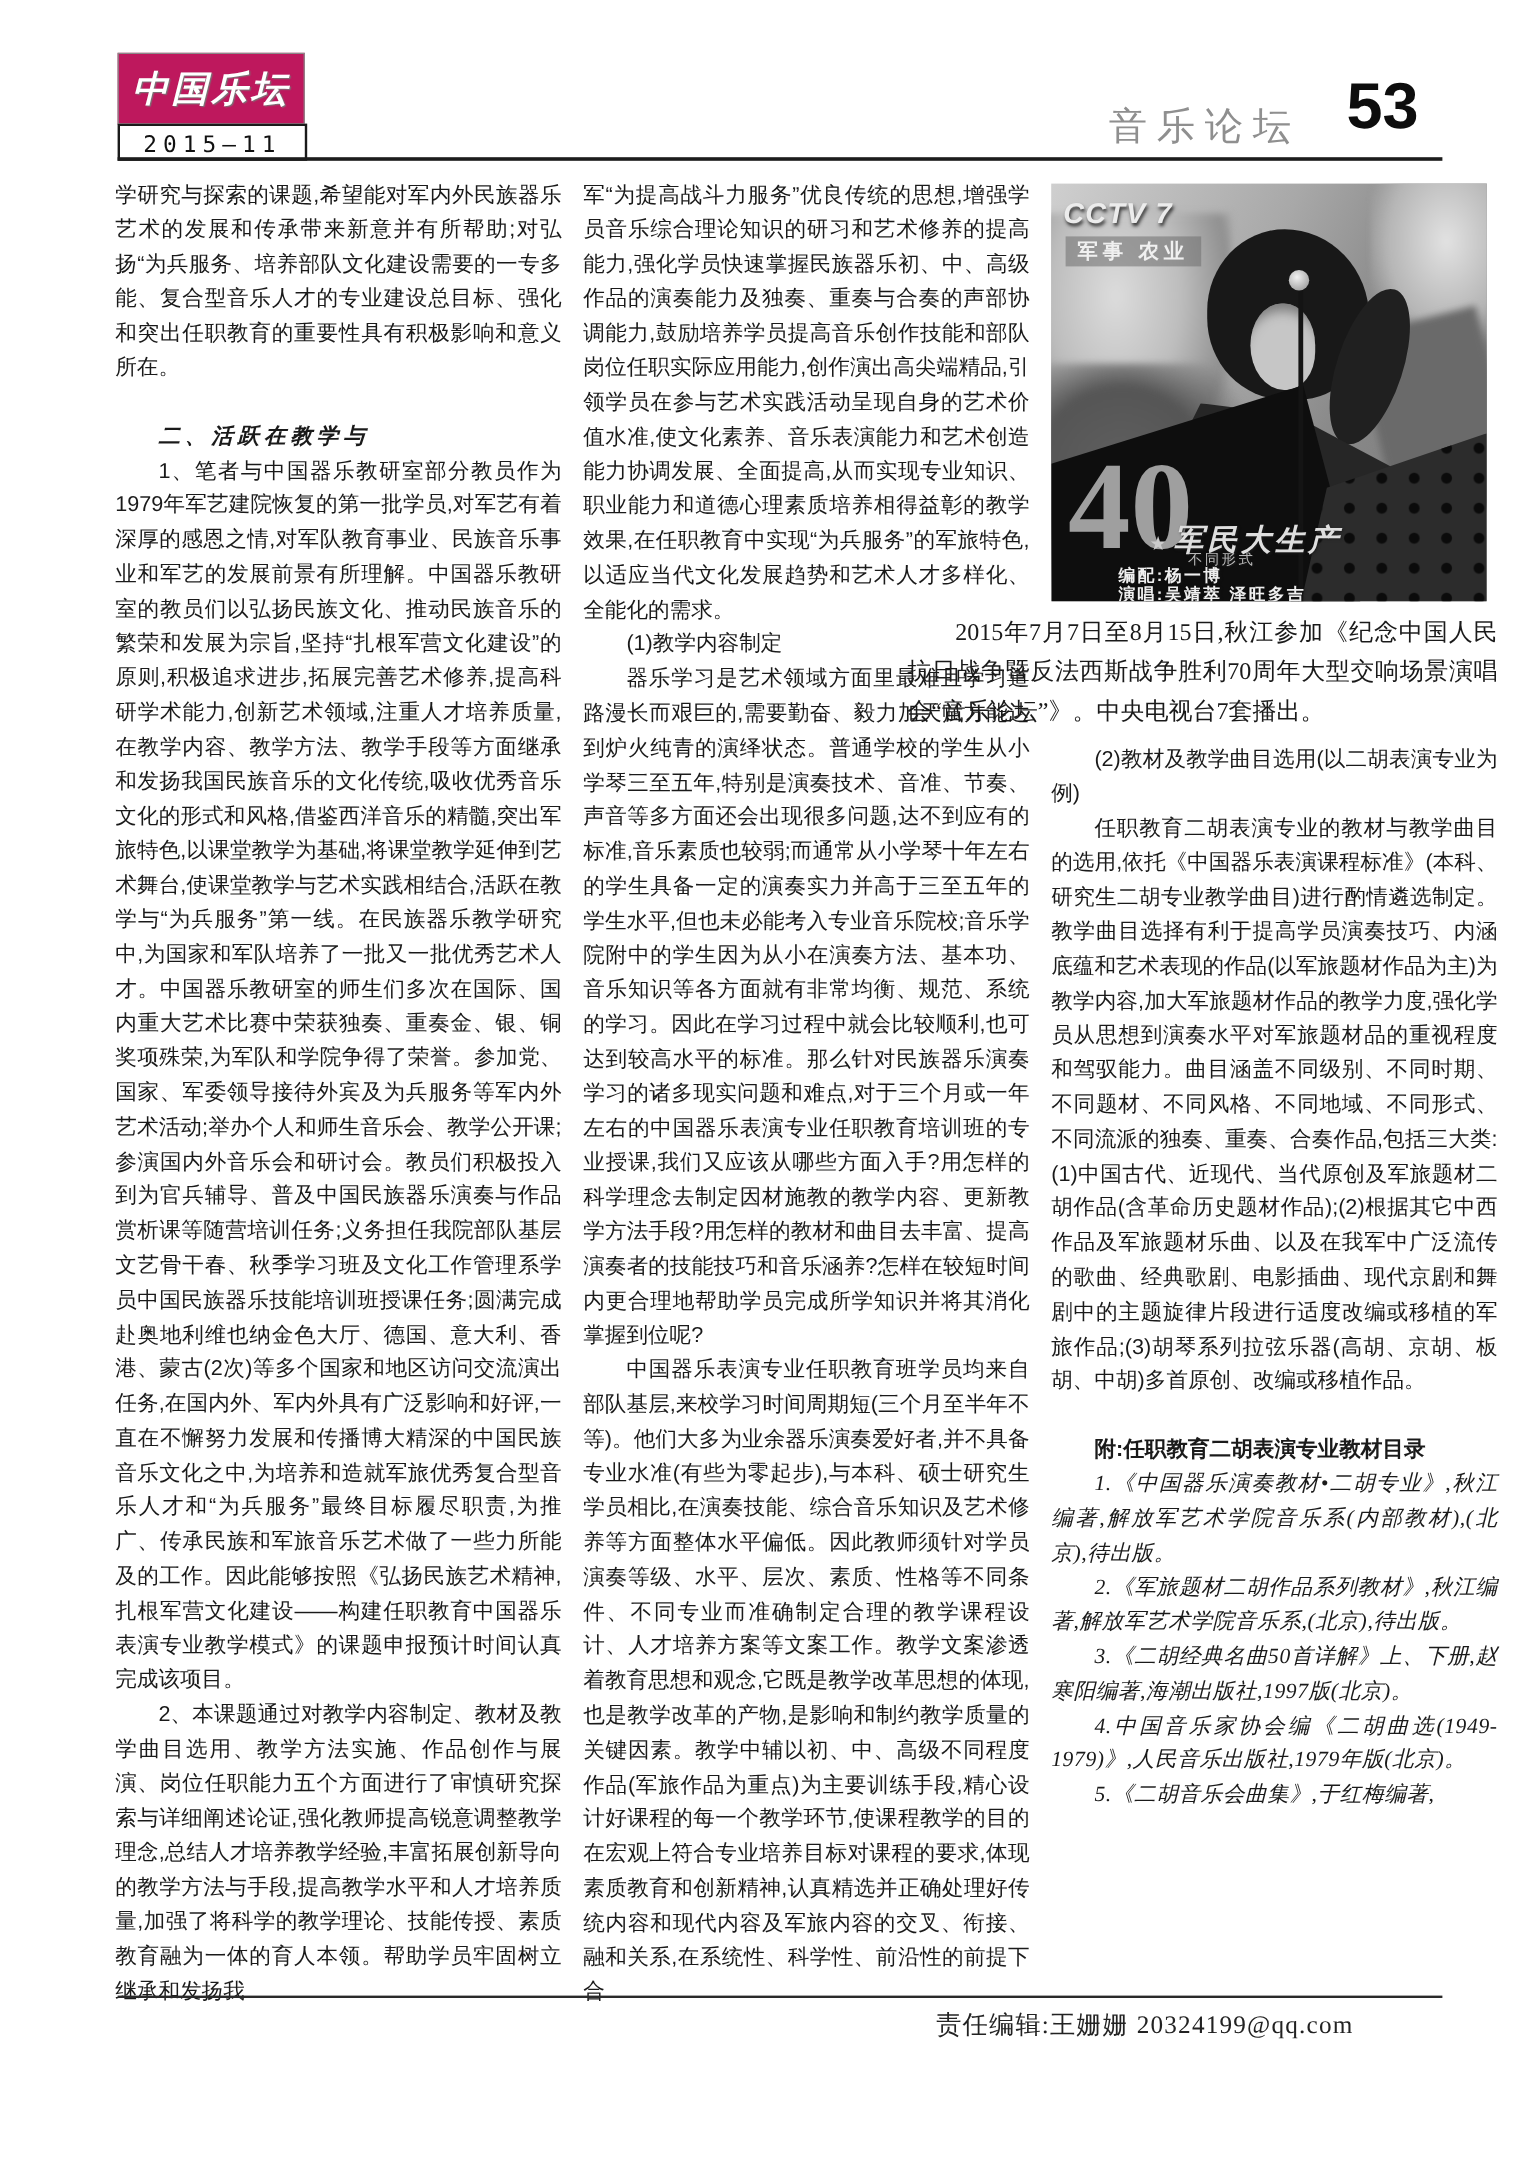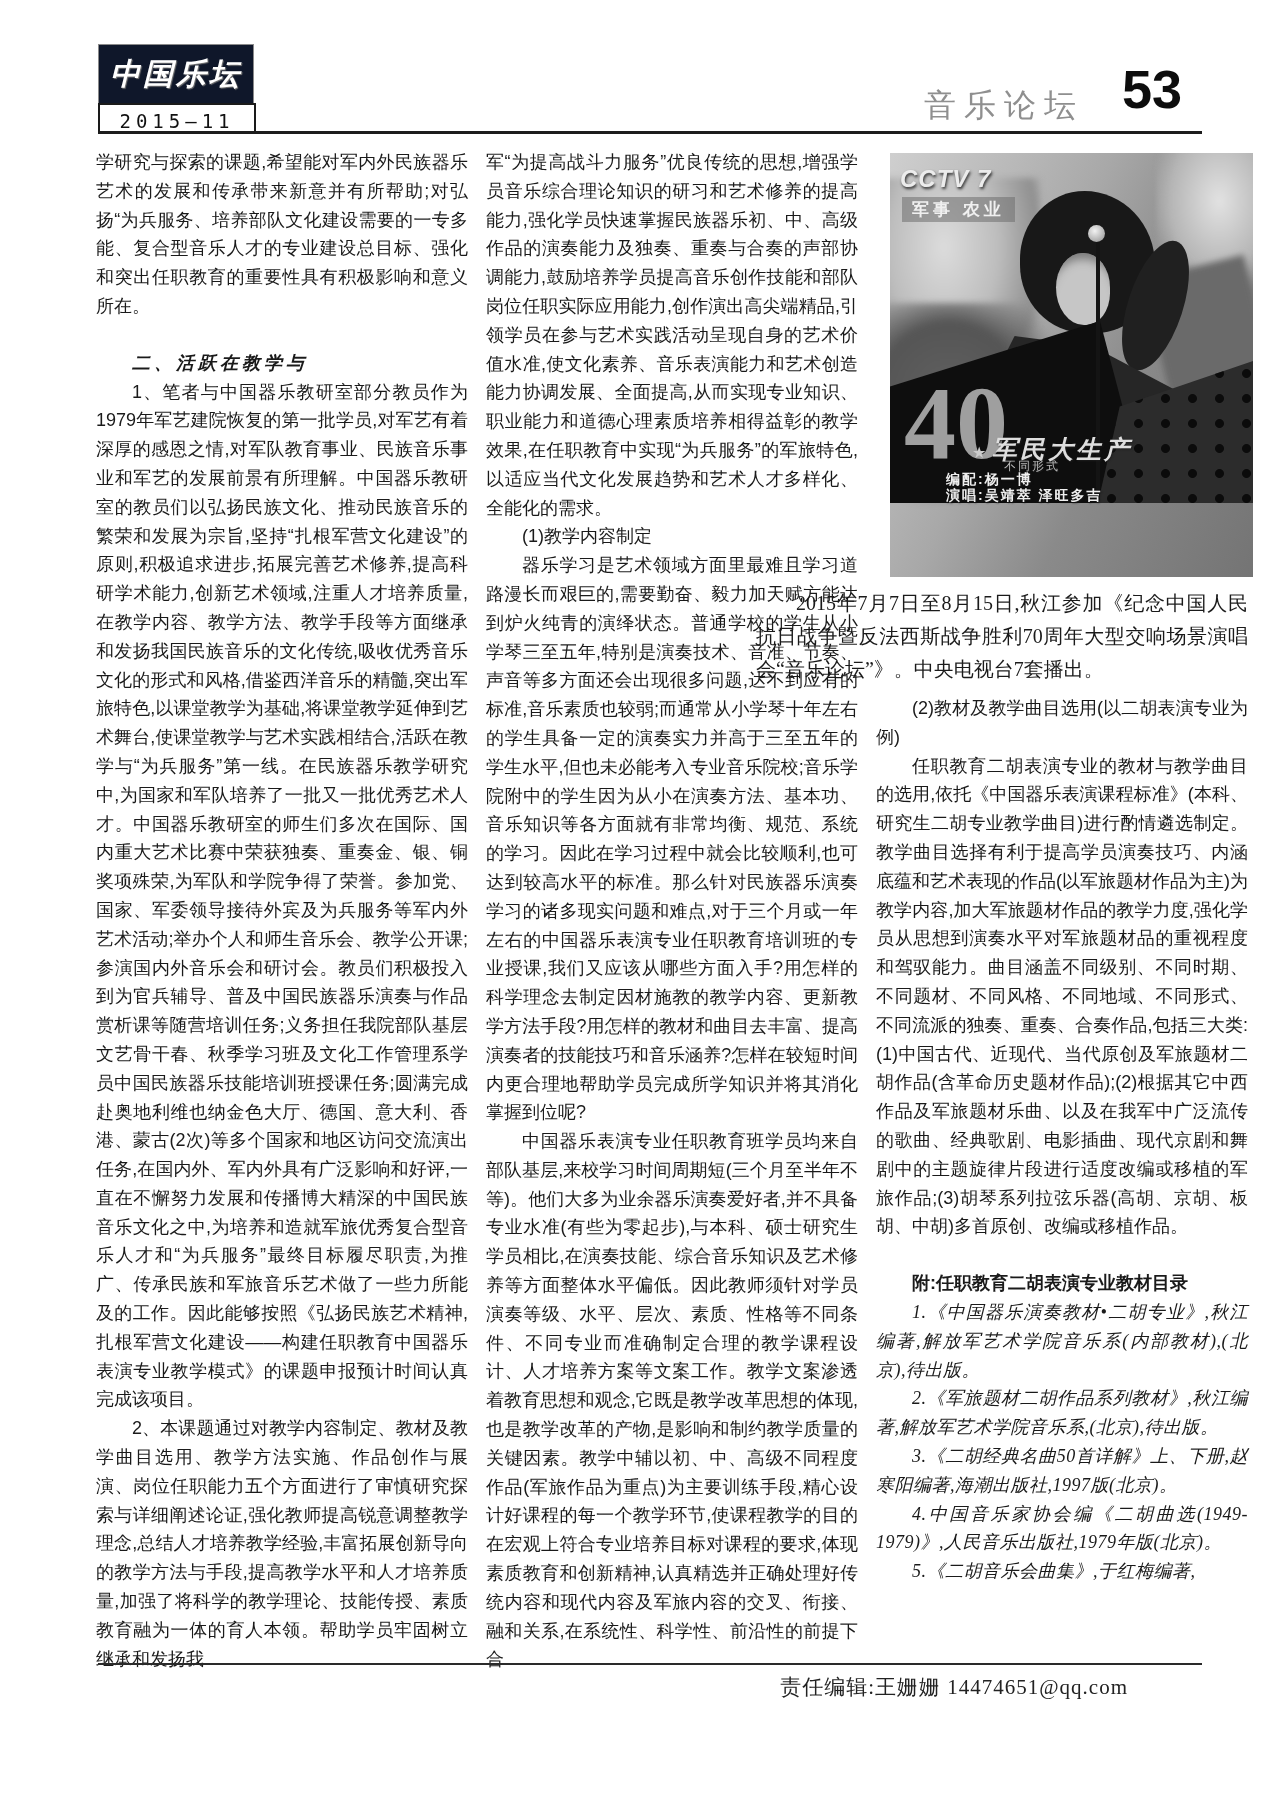--- a/index.html
+++ b/index.html
@@ -1,21 +1,21 @@
 <!DOCTYPE html>
 <html><head>
 <meta charset="utf-8">
 <style>
   html,body{margin:0;padding:0;background:#ffffff;}
   .page{position:relative;width:1280px;height:1799px;background:#ffffff;
         font-family:"Liberation Sans",sans-serif;color:#1a1a1a;overflow:hidden;}
 
   
   .logo-box{position:absolute;left:98px;top:44px;width:154px;height:58px;
-            background:#0f172a;border:1px solid #8a8a8a;display:flex;align-items:center;justify-content:center;}
+            background:#be185d;border:1px solid #8a8a8a;display:flex;align-items:center;justify-content:center;}
   .logo-box span{font-family:"Liberation Serif",serif;font-style:italic;font-weight:bold;
                  font-size:30px;color:#ffffff;letter-spacing:3px;text-shadow:1px 1px 1px #777;}
   .date-box{position:absolute;left:98px;top:103px;width:154px;height:27px;
             border:2px solid #1a1a1a;background:#fff;display:flex;align-items:flex-end;justify-content:center;
             font-family:"DejaVu Sans Mono",monospace;font-size:19px;letter-spacing:5px;color:#111;}
   .section-title{position:absolute;left:924px;top:84px;font-family:"Liberation Serif",serif;
                  font-size:32px;color:#8f8f8f;letter-spacing:8px;}
   .page-number{position:absolute;left:1122px;top:58px;font-size:54px;font-weight:bold;color:#0d0d0d;}
   .header-rule{position:absolute;left:98px;top:131px;width:1104px;height:3px;background:#1c1c1c;}
 
@@ -27,21 +27,21 @@
   .gap{height:28px;}
   .heading-k{font-family:"Liberation Serif",serif;font-style:italic;font-weight:bold;
              text-indent:2em;letter-spacing:4px;}
   .appendix{font-weight:bold;text-indent:2em;}
   .bib{font-family:"Liberation Serif",serif;font-style:italic;text-indent:2em;letter-spacing:.5px;}
   .caption{font-family:"Liberation Serif",serif;font-size:20px !important;line-height:33px !important;
            width:492px;margin-left:-120px !important;margin-top:10px !important;margin-bottom:8px !important;
            text-indent:2em;}
 
   
-  .photo{position:relative;margin-left:14px;margin-top:5px;width:363px;height:424px;overflow:hidden;
+  .photo{position:relative;margin-left:0;margin-top:5px;width:363px;height:348px;overflow:hidden;
          background:linear-gradient(115deg,#cfcfcf 0%,#a8a8a8 40%,#8a8a8a 62%,#747474 100%);}
   .photo *{position:absolute;}
   .ph-left-figure{left:-25px;top:25px;width:175px;height:230px;
       background:radial-gradient(ellipse at 45% 30%,#dcdcdc 0%,#bdbdbd 40%,#8f8f8f 70%,rgba(140,140,140,0) 78%);
       filter:blur(3px);}
   .ph-left-uniform{left:-15px;top:150px;width:185px;height:200px;
       background:radial-gradient(ellipse at 40% 45%,#606060 0%,#555 45%,rgba(90,90,90,0) 75%);filter:blur(3px);}
   .ph-right-head{right:-18px;top:-12px;width:115px;height:150px;
       background:radial-gradient(ellipse at 55% 40%,#e2e2e2 0%,#b5b5b5 55%,rgba(160,160,160,0) 78%);filter:blur(2px);}
   .ph-right-shoulder{right:-12px;top:112px;width:105px;height:165px;background:#6a6a6a;
@@ -149,15 +149,15 @@
     <div class="gap"></div>
     <p class="appendix">附:任职教育二胡表演专业教材目录</p>
     <p class="bib">1.《中国器乐演奏教材•二胡专业》,秋江编著,解放军艺术学院音乐系(内部教材),(北京),待出版。</p>
     <p class="bib">2.《军旅题材二胡作品系列教材》,秋江编著,解放军艺术学院音乐系,(北京),待出版。</p>
     <p class="bib">3.《二胡经典名曲50首详解》上、下册,赵寒阳编著,海潮出版社,1997版(北京)。</p>
     <p class="bib">4.中国音乐家协会编《二胡曲选(1949-1979)》,人民音乐出版社,1979年版(北京)。</p>
     <p class="bib">5.《二胡音乐会曲集》,于红梅编著,</p>
   </div>
 
   <div class="footer-rule"></div>
-  <div class="footer-text">责任编辑:王姗姗  14474651@qq.com</div>
+  <div class="footer-text">责任编辑:王姗姗  20324199@qq.com</div>
 
 </div>
 
 </body></html>

